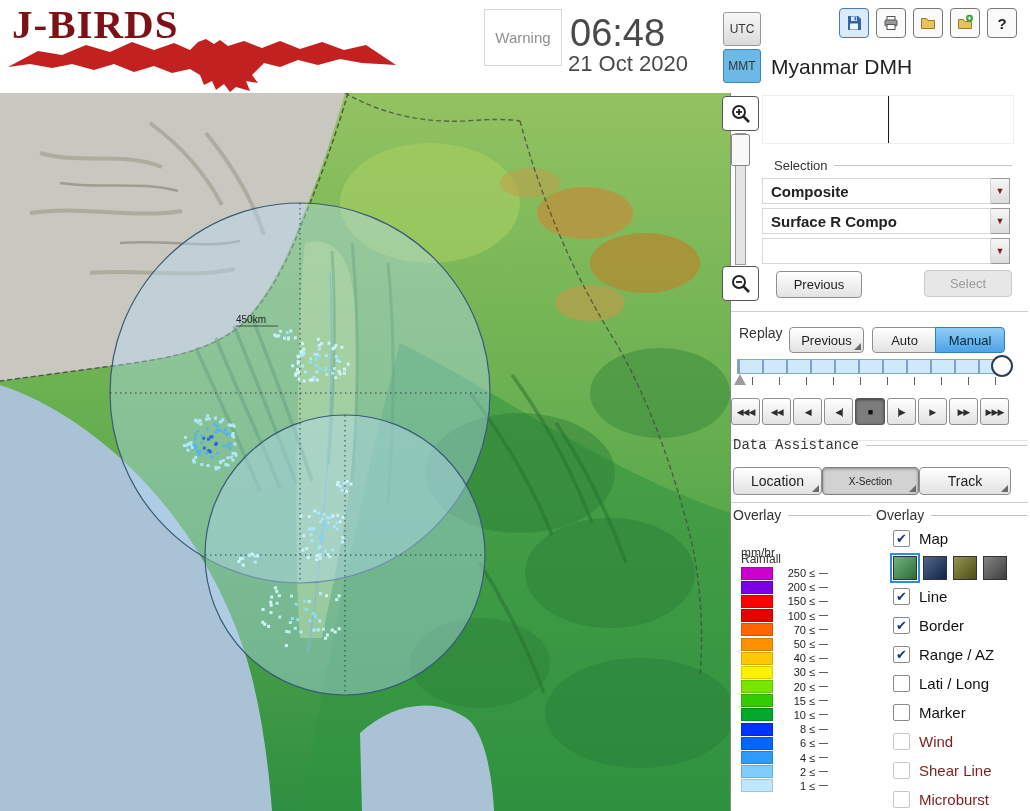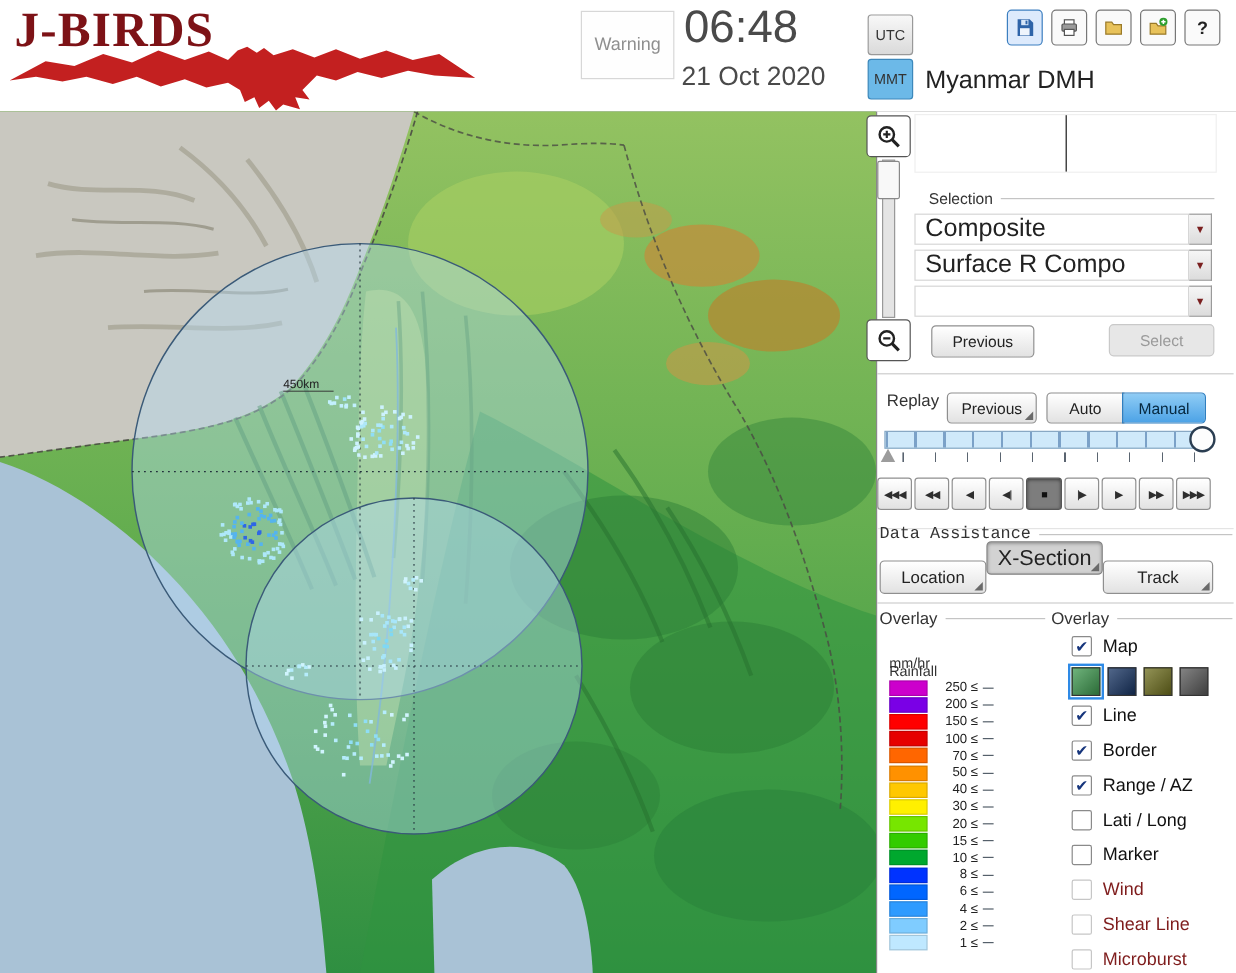--- a/index.html
+++ b/index.html
@@ -8,21 +8,21 @@
 
   
   .header{position:absolute;left:0;top:0;width:1030px;height:93px;background:#fff;border-bottom:1px solid #777;}
   .logo-title{position:absolute;left:12px;top:0px;font-family:"Liberation Serif",serif;font-weight:bold;
               font-size:41px;color:#7d1216;letter-spacing:1px;}
   .tagline{position:absolute;left:214px;top:9px;font-size:15px;font-weight:bold;color:#cc1212;line-height:18px;}
   .tagline .t2{word-spacing:7px;margin-left:6px;}
   .eagle{position:absolute;left:4px;top:37px;width:396px;height:56px;}
   .warning-box{position:absolute;left:484px;top:9px;width:76px;height:55px;border:1px solid #d7d7d7;
                display:flex;align-items:center;justify-content:center;color:#8f8f8f;font-size:15px;background:#fefefe;}
-  .clock-time{position:absolute;left:570px;top:2px;font-size:38px;color:#4a4a4a;}
+  .clock-time{position:absolute;left:570px;top:12px;font-size:38px;color:#4a4a4a;}
   .clock-date{position:absolute;left:568px;top:51px;font-size:22px;color:#4a4a4a;}
   .tz-btn{position:absolute;left:723px;width:36px;height:32px;border:1px solid #999;border-radius:3px;
           display:flex;align-items:center;justify-content:center;font-size:12px;color:#333;
           background:linear-gradient(#f8f8f8,#dadada);cursor:pointer;}
   .tz-btn.utc{top:12px;}
   .tz-btn.mmt{top:49px;background:#6cb9e8;border-color:#3c88bb;}
   .toolbar{position:absolute;left:839px;top:8px;height:28px;display:flex;gap:7px;}
   .tool-btn{width:28px;height:28px;border:1px solid #777;border-radius:4px;background:#fafafa;
             display:flex;align-items:center;justify-content:center;cursor:pointer;}
   .tool-btn.active{border-color:#3c7fc0;background:#ddeafc;}
@@ -49,21 +49,21 @@
 
   .sec-label{position:absolute;display:flex;align-items:center;font-size:13px;color:#333;}
   .sec-label::after{content:"";flex:1;border-top:1px solid #c4c4c4;margin-left:7px;}
   .lbl-selection{left:774px;top:158px;width:238px;}
   .lbl-da{left:733px;top:437px;width:294px;font-size:14px;font-family:Liberation Mono, monospace;}
   .lbl-legend{left:733px;top:507px;width:138px;font-size:14px;}
   .lbl-overlay{left:876px;top:507px;width:151px;font-size:14px;}
 
   .dd{position:absolute;left:762px;width:248px;height:26px;display:flex;}
   .dd-value{flex:1;background:#fff;border:1px solid #d6d6d6;display:flex;align-items:center;
-            padding-left:8px;font-size:21px;color:#222;}
+            padding-left:8px;font-size:15px;color:#222;font-weight:bold;}
   .dd-arrow{width:18px;background:linear-gradient(#f6f6f6,#dcdcdc);border:1px solid #9a9a9a;border-left:none;
             display:flex;align-items:center;justify-content:center;font-size:9px;color:#7a2020;cursor:pointer;}
   .dd1{top:178px;} .dd2{top:208px;} .dd3{top:238px;}
 
   .btn{background:linear-gradient(#ffffff,#e2e2e2);border:1px solid #8f8f8f;border-radius:4px;
        display:flex;align-items:center;justify-content:center;font-size:13px;color:#222;cursor:pointer;position:absolute;}
   .btn.disabled{background:#e7e7e7;border-color:#c9c9c9;color:#9a9a9a;cursor:default;}
   .btn.pressed{background:#d2d2d2;border-color:#7f7f7f;box-shadow:inset 0 1px 3px rgba(0,0,0,.35);}
   .btn.blue{background:linear-gradient(#8fccf5,#4da3e6);border-color:#2f7fc0;color:#06283f;}
   .fold::after{content:"";position:absolute;right:2px;bottom:2px;width:0;height:0;border-style:solid;
@@ -92,21 +92,21 @@
   .tick-row{position:absolute;left:752px;top:377px;width:255px;height:8px;
             background-image:repeating-linear-gradient(90deg,#5a6470 0 1px,transparent 1px 27px);}
 
   .playback-row{position:absolute;left:731px;top:398px;width:278px;height:27px;display:flex;gap:2px;}
   .pb-btn{flex:1;background:linear-gradient(#ffffff,#e2e2e2);border:1px solid #8f8f8f;border-radius:3px;
           display:flex;align-items:center;justify-content:center;font-size:9px;letter-spacing:-1px;
           color:#2e2e2e;cursor:pointer;overflow:hidden;}
   .pb-btn.pressed{background:#7d7d7d;border-color:#565656;color:#101010;box-shadow:inset 0 1px 3px rgba(0,0,0,.5);}
 
   .location-btn{left:733px;top:467px;width:87px;height:26px;font-size:14px;}
-  .xsection-btn{left:822px;top:451px;width:95px;height:26px;font-size:18px;}
+  .xsection-btn{left:822px;top:467px;width:95px;height:26px;font-size:10px;}
   .track-btn{left:919px;top:467px;width:90px;height:26px;font-size:14px;}
 
   .legend-title{position:absolute;left:741px;font-size:12px;color:#333;}
   .lt1{top:552px;} .lt2{top:546px;}
   .legend-rows{position:absolute;left:741px;top:566px;width:130px;}
   .legend-row{height:14.2px;display:flex;align-items:center;}
   .lg-swatch{width:30px;height:11px;display:inline-block;border:1px solid rgba(0,0,0,.15);}
   .lg-val{width:26px;text-align:right;font-size:11px;color:#222;margin-left:7px;}
   .lg-le{font-size:11px;color:#222;margin-left:3px;}
   .lg-tick{width:9px;height:1px;background:#55606a;margin-left:4px;}

